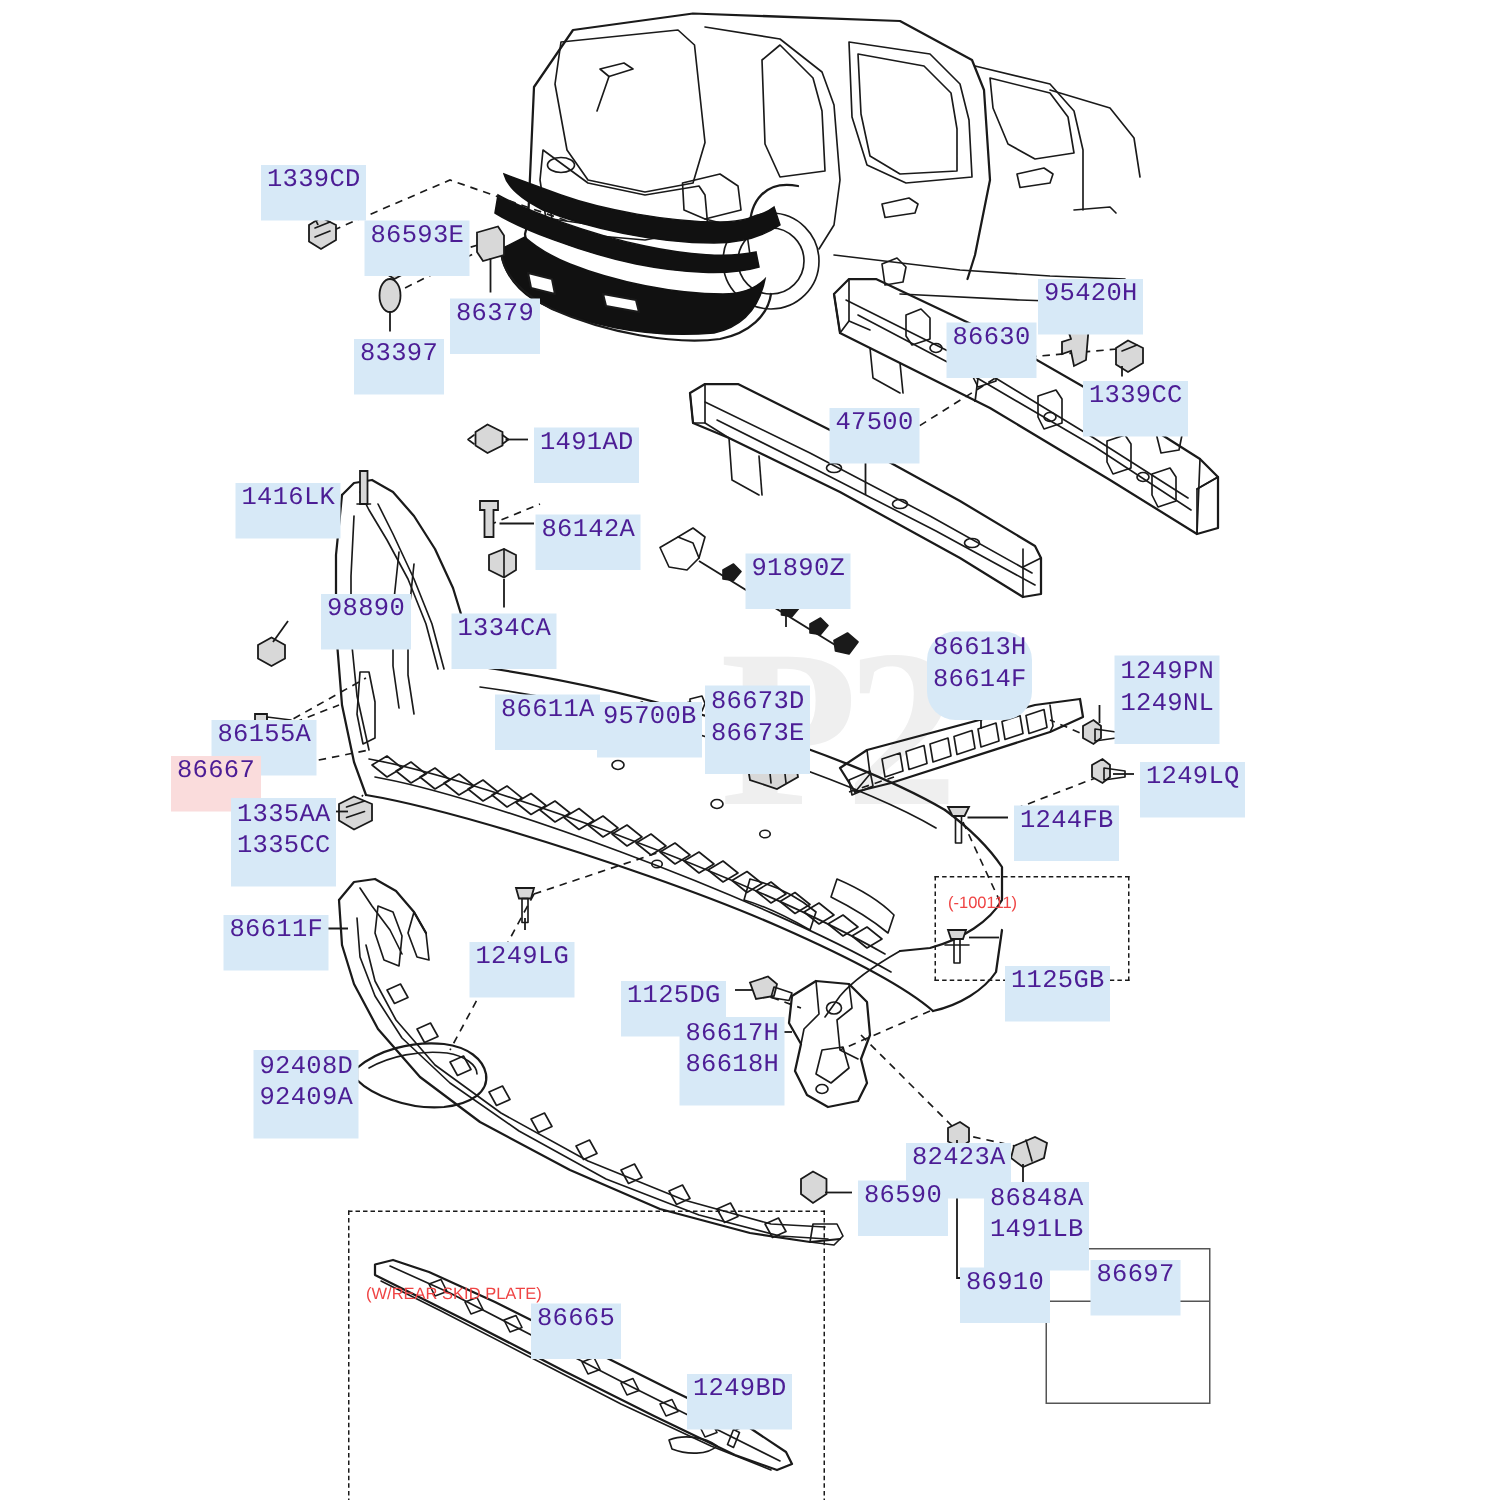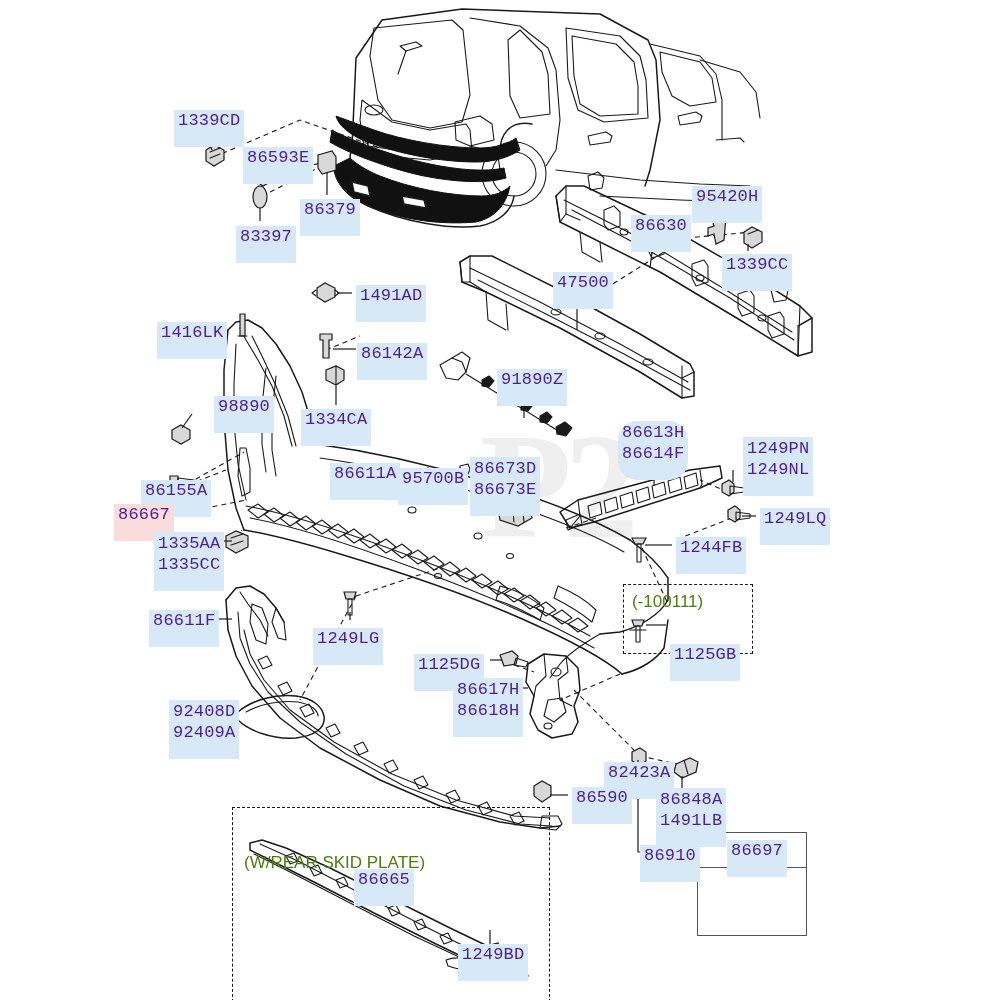--- a/index.html
+++ b/index.html
@@ -32,22 +32,22 @@
     padding:1px 4px 16px 4px;
     white-space:pre;
     font-family:Liberation Mono, monospace;
     text-align:left;
   }
   .lbl.two{line-height:21px;}
   .lbl.sel{background:#fadcdc;}
   .note{
     position:absolute;
     background:transparent;
-    color:#4d7c0f;
-    font-size:17px;
+    color:#ef4444;
+    font-size:11px;
     line-height:20px;
     white-space:pre;
   }
   
   .dashbox{
     position:absolute;
     border:1.6px dashed #1a1a1a;
     background:transparent;
   }
   .solidbox{
@@ -557,16 +557,16 @@
 86618H</div>
     <div class="lbl two" style="left:169px;top:700px;">92408D
 92409A</div>
     <div class="lbl" style="left:604px;top:762px;">82423A</div>
     <div class="lbl" style="left:572px;top:787px;">86590</div>
     <div class="lbl two" style="left:656px;top:788px;">86848A
 1491LB</div>
     <div class="lbl" style="left:640px;top:845px;">86910</div>
     <div class="lbl" style="left:727px;top:840px;">86697</div>
     <div class="lbl" style="left:326px;top:869px;margin-left:28px;">86665</div>
-    <div class="lbl" style="left:458px;top:916px;margin-top:28px;">1249BD</div>
+    <div class="lbl" style="left:458px;top:916px;">1249BD</div>
   </div>
 
 </div>
 
 </body></html>

